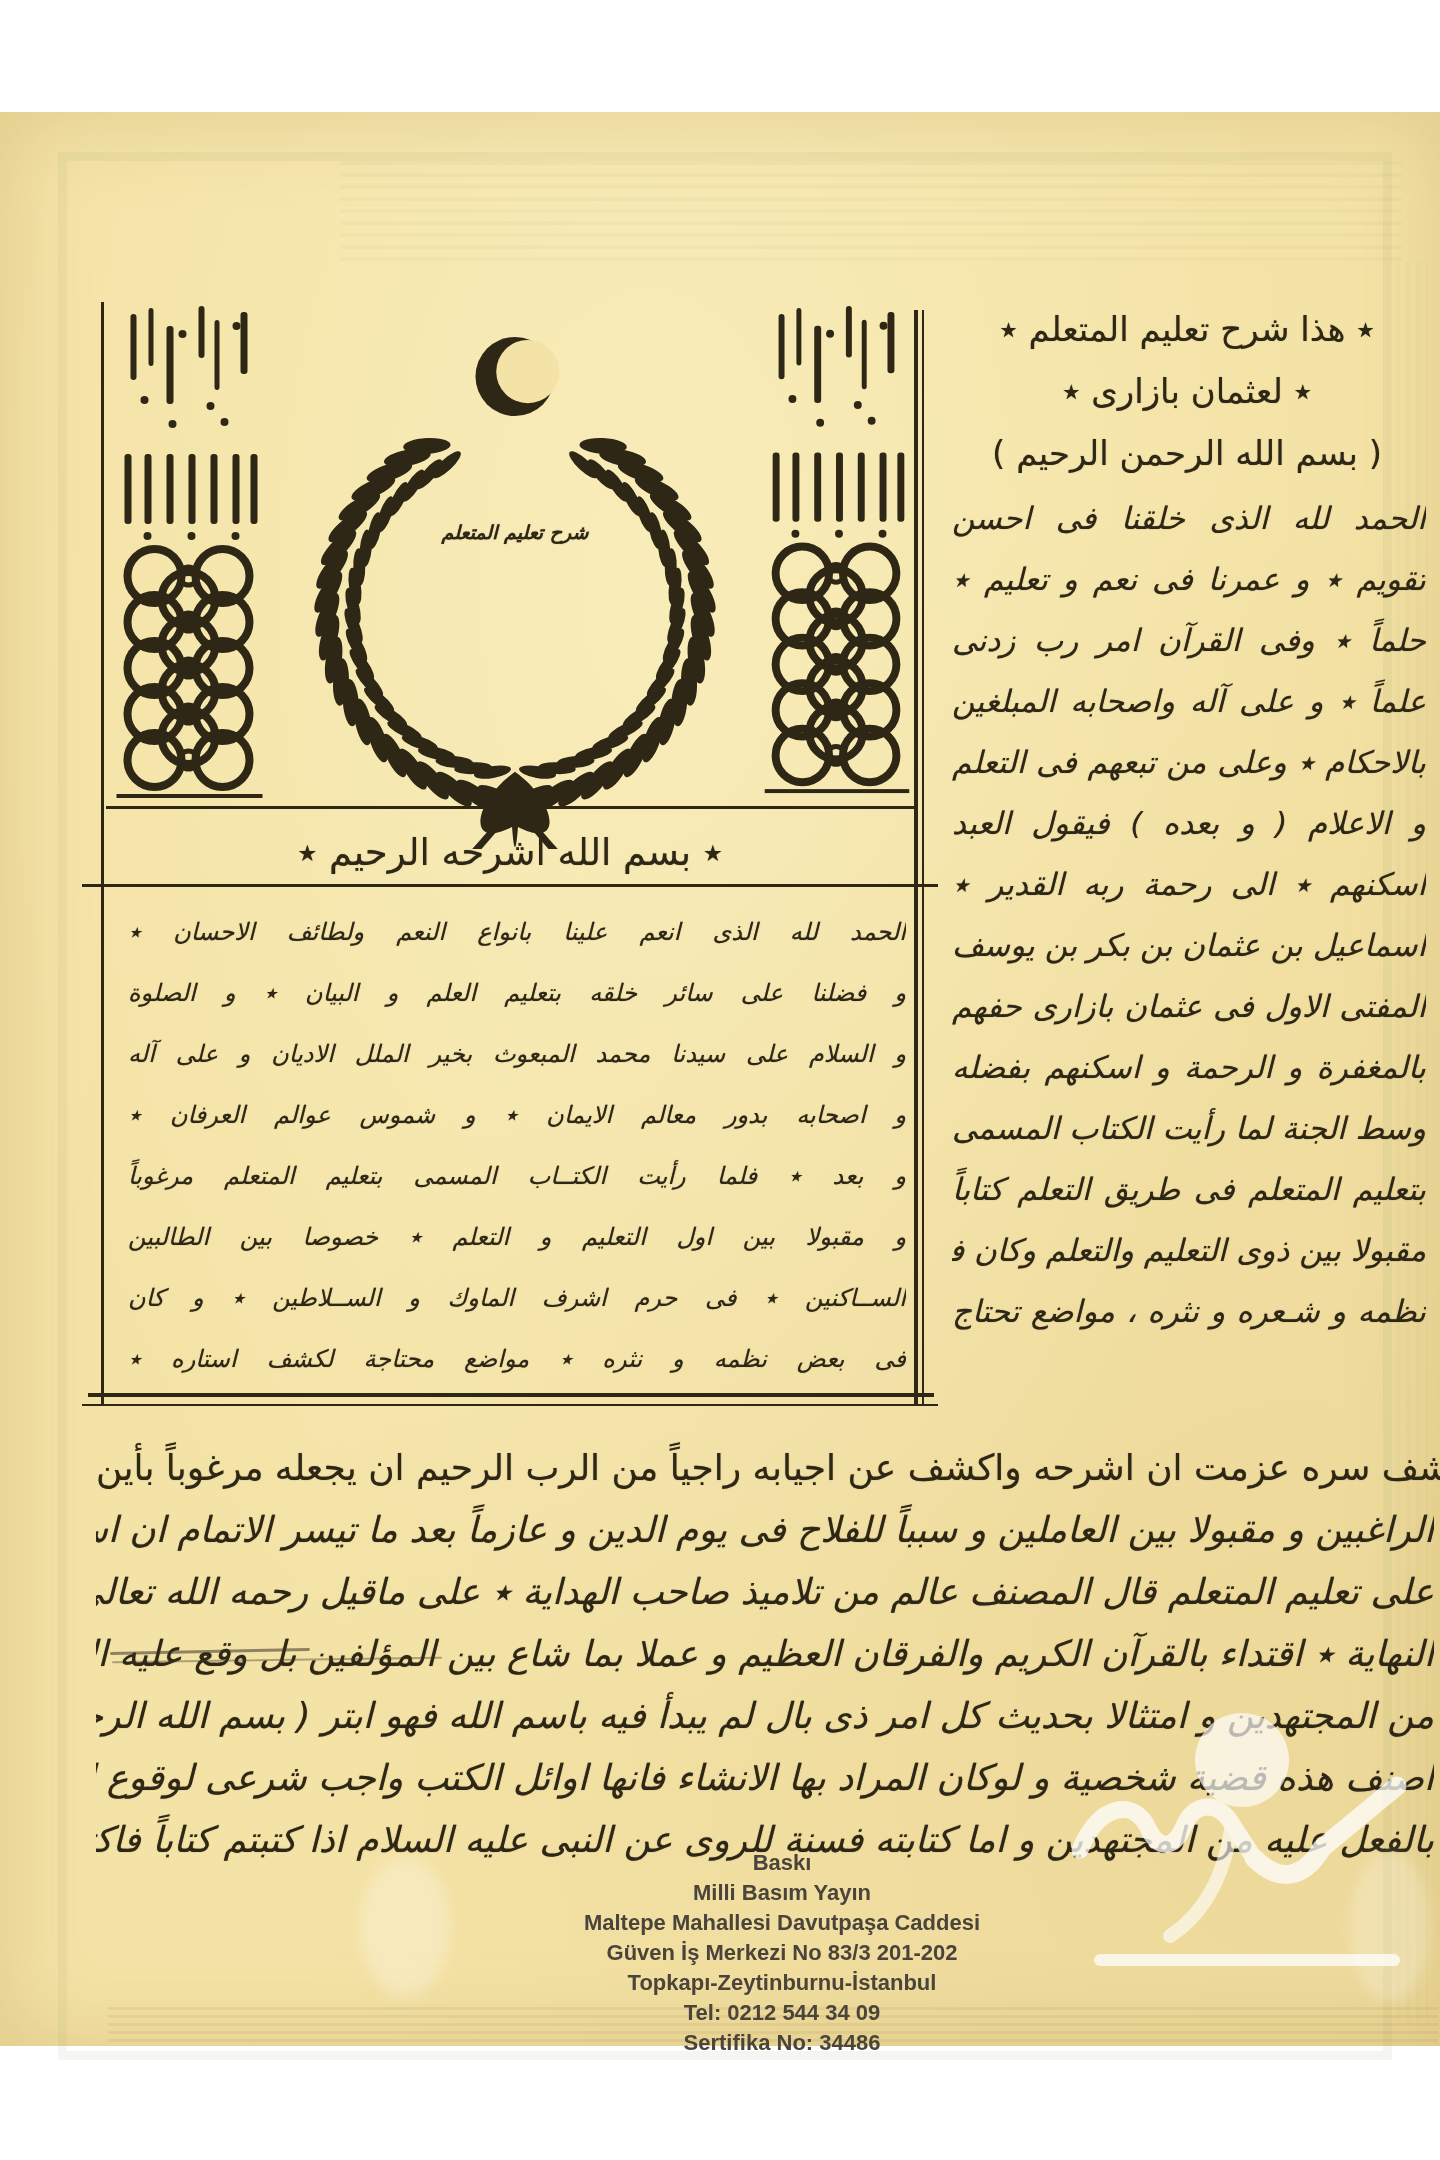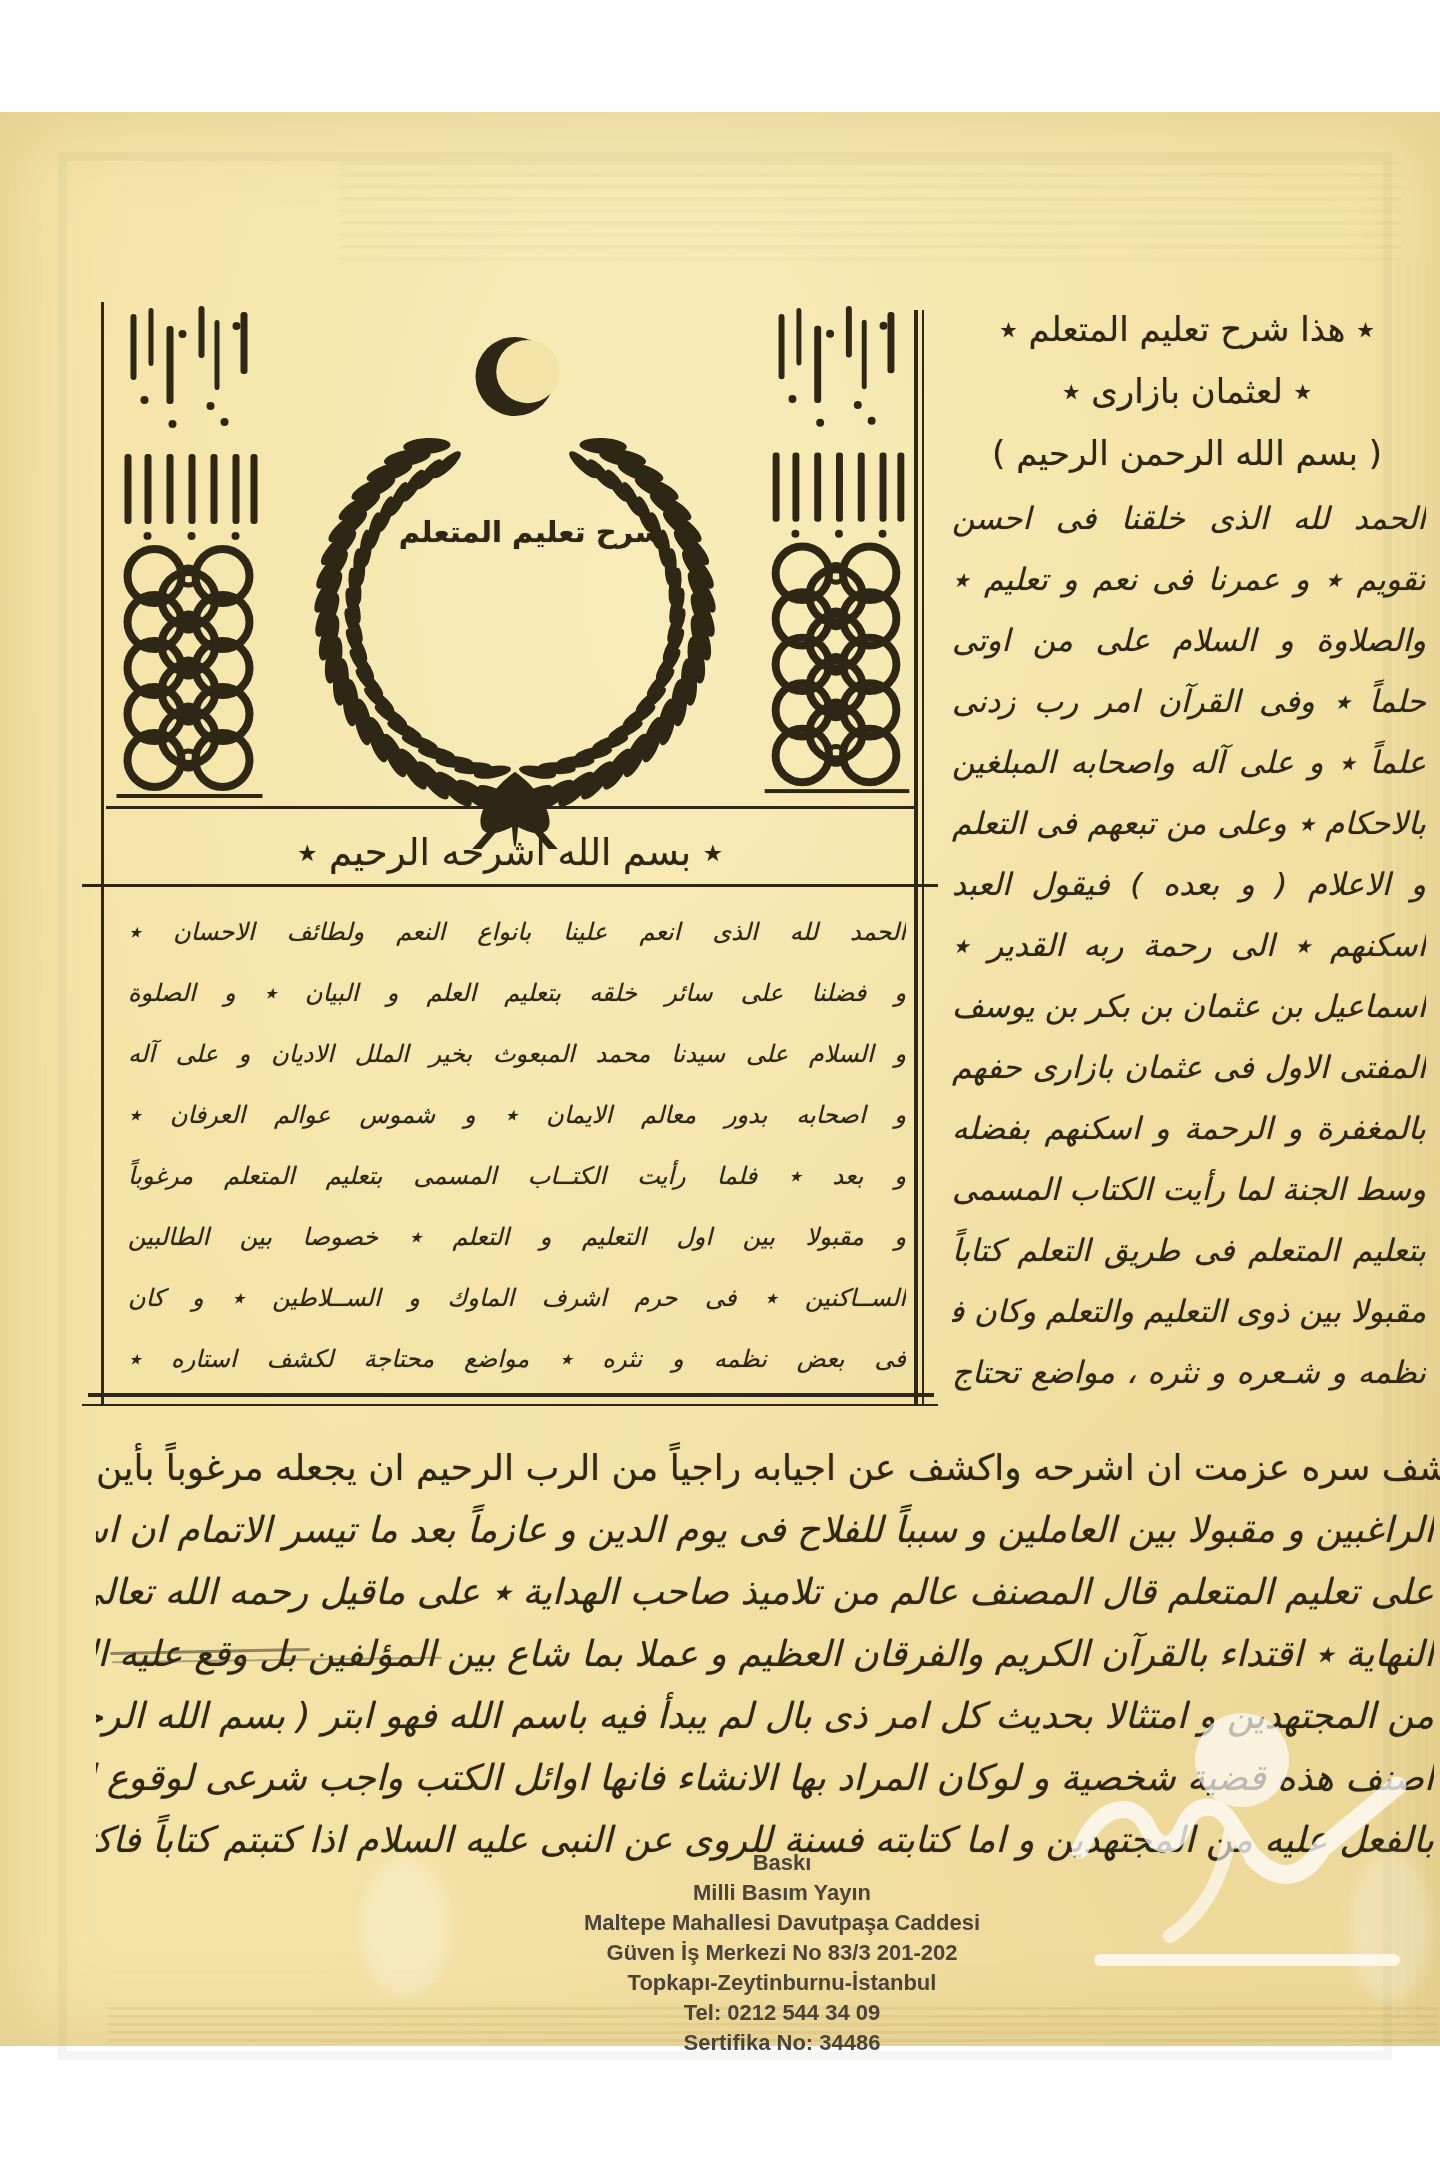--- a/index.html
+++ b/index.html
@@ -23,21 +23,21 @@
   .ghost-right-band{left:1396px;top:150px;width:32px;height:1760px;opacity:.5;
     background:repeating-linear-gradient(90deg, rgba(150,160,110,.10) 0 4px, rgba(150,160,110,0) 4px 10px);}
   .bottom-band{left:108px;top:1892px;width:1330px;height:38px;opacity:.55;
     background:repeating-linear-gradient(0deg, rgba(168,138,78,.26) 0 3px, rgba(168,138,78,0) 3px 8px);}
   
   .frame-line{background:#2e2715;}
   
   .box-body{left:128px;top:790px;width:778px;font-size:24px;}
   .box-body .jline{height:61px;line-height:61px;}
   .bismillah{left:140px;top:705px;width:740px;height:72px;line-height:72px;font-size:37px;}
-  .wreath-title{left:316px;top:392px;width:430px;height:120px;line-height:56px;font-size:29px;font-weight:bold;}
+  .wreath-title{left:300px;top:392px;width:430px;height:120px;line-height:56px;font-size:19px;font-weight:bold;font-style:italic;}
   .rcol-head{left:952px;top:186px;width:470px;font-size:34px;}
   .rcol-head div{height:62px;line-height:62px;}
   .rcol-body{left:952px;top:376px;width:474px;font-size:31px;}
   .rcol-body .jline{height:61px;line-height:61px;}
   .footer-text{left:96px;top:1325px;width:1338px;font-size:36px;}
   .footer-text .jline,.footer-text .fline{height:62px;line-height:62px;}
   .fline{display:flex;flex-direction:row-reverse;justify-content:space-between;white-space:nowrap;}
   .pencil{background:#3a3326;opacity:.55;border-radius:2px;}
   .publisher{left:482px;top:1736px;width:600px;text-align:center;
              font-family:"Liberation Sans","DejaVu Sans",sans-serif;font-weight:bold;
@@ -278,21 +278,20 @@
     </div>
 
     <div class="abs ink ar rcol-head" dir="rtl">
       <div class="cline">٭ هذا شرح تعليم المتعلم ٭</div>
       <div class="cline">٭ لعثمان بازارى ٭</div>
       <div class="cline">( بسم الله الرحمن الرحيم )</div>
     </div>
     <div class="abs ink ar rcol-body" dir="rtl">
       <div class="jline">الحمد لله الذى خلقنا فى احسن</div>
       <div class="jline">تقويم ٭ و عمرنا فى نعم و تعليم ٭</div>
-      <div class="jline">والصلاوة و السلام على من اوتى</div>
       <div class="jline">حلماً ٭ وفى القرآن امر رب زدنى</div>
       <div class="jline">علماً ٭ و على آله واصحابه المبلغين</div>
       <div class="jline">بالاحكام ٭ وعلى من تبعهم فى التعلم</div>
       <div class="jline">و الاعلام ( و بعده ) فيقول العبد</div>
       <div class="jline">اسكنهم ٭ الى رحمة ربه القدير ٭</div>
       <div class="jline">اسماعيل بن عثمان بن بكر بن يوسف</div>
       <div class="jline">المفتى الاول فى عثمان بازارى حفهم</div>
       <div class="jline">بالمغفرة و الرحمة و اسكنهم بفضله</div>
       <div class="jline">وسط الجنة لما رأيت الكتاب المسمى</div>
       <div class="jline">بتعليم المتعلم فى طريق التعلم كتاباً</div>

